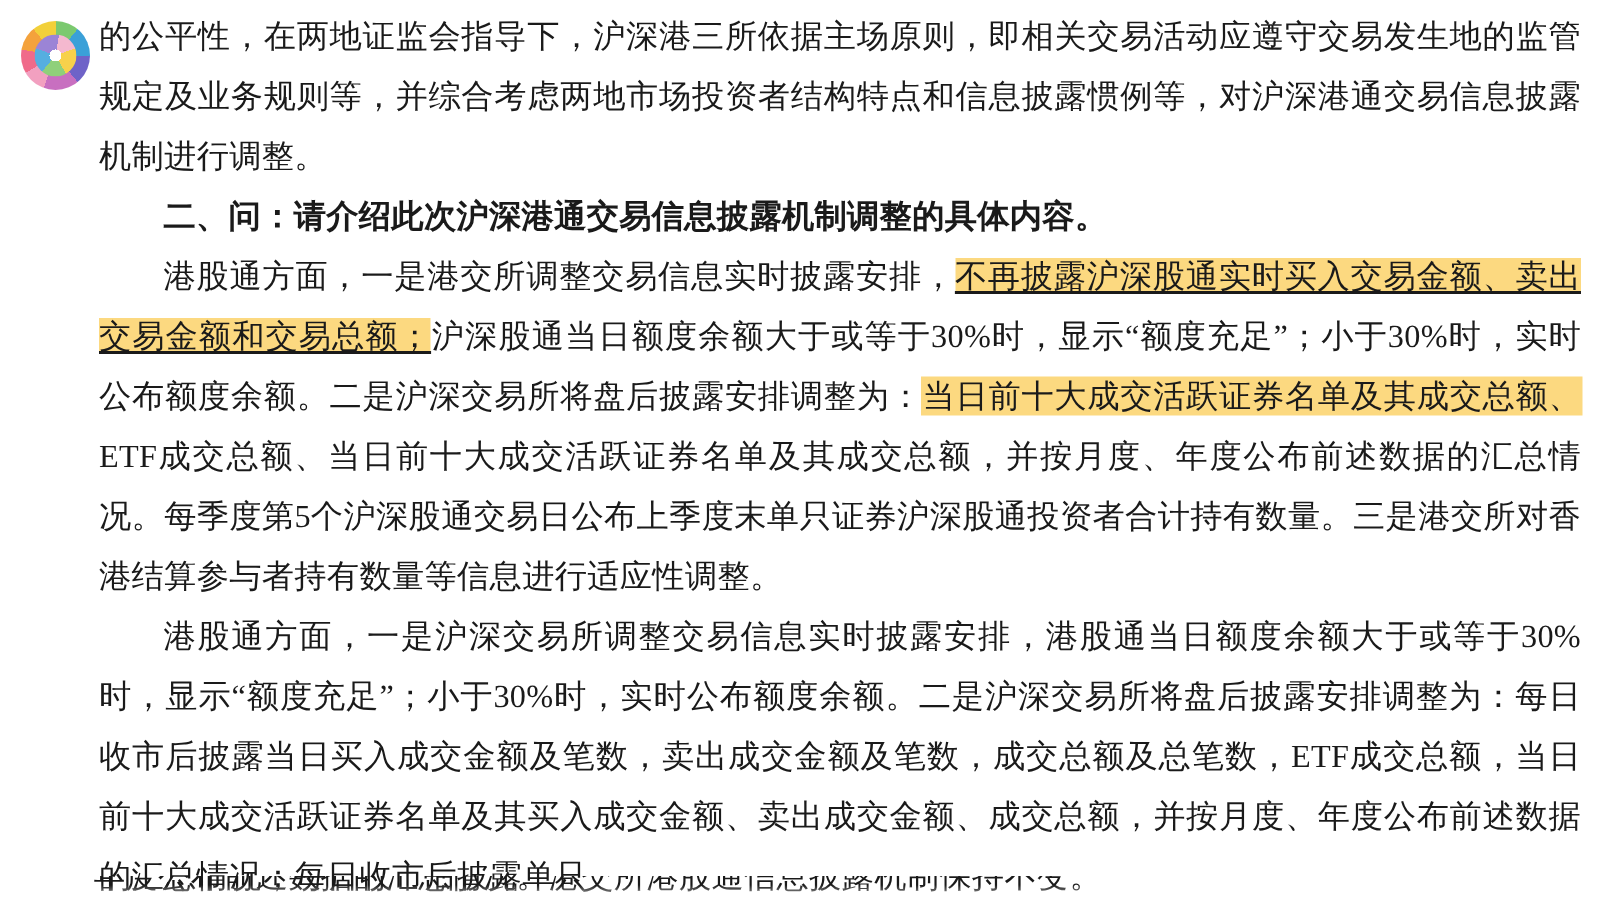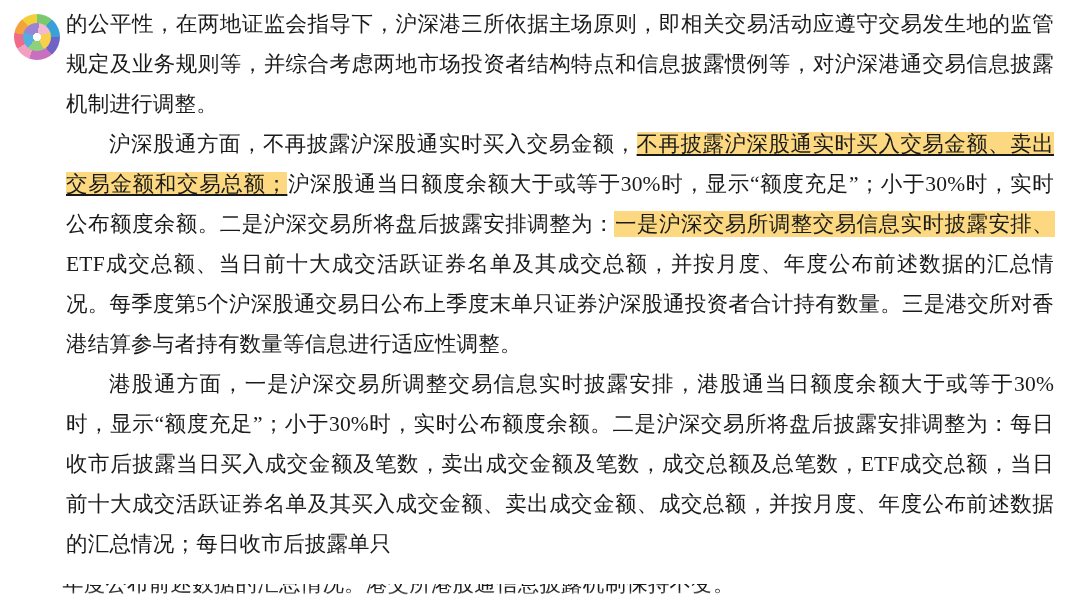--- a/index.html
+++ b/index.html
@@ -101,23 +101,24 @@
 </style>
 </head>
 <body>
 
 <div class="page">
 
   <div class="avatar"></div>
 
   <p class="para first-line-pull"><span>的公平性，在两地证监会指导下，沪深港三所依据主场原则，即相关交易活动应遵守交易发生地的监管规定及业务规则等，并综合考虑两地市场投资者结构特点和信息披露惯例等，对沪深港通交易信息披露机制进行调整。</span></p>
 
+  <p class="para indent"><span class="bold">二、问：</span><span class="bold">请介绍此次沪深港通交易信息披露机制调整的具体内容。</span></p>
 
 
-  <p class="para indent"><span>沪深股通方面，不再披露沪深股通实时买入交易金额，</span><span class="hl-underline">不再披露沪深股通实时买入交易金额、卖出交易金额和交易总额；</span><span>沪深股通当日额度余额大于或等于30%时，显示“额度充足”；小于30%时，实时公布额度余额。二是沪深交易所将盘后披露安排调整为：</span><span class="hl">一是沪深交易所调整交易信息实时披露安排、</span><span>ETF成交总额、当日前十大成交活跃证券名单及其成交总额，并按月度、年度公布前述数据的汇总情况。每季度第5个沪深股通交易日公布上季度末单只证券沪深股通投资者合计持有数量。三是港交所对香港结算参与者持有数量等信息进行适应性调整。</span></p>
+  <p class="para indent"><span>港股通方面，一是港交所调整交易信息实时披露安排，</span><span class="hl-underline">不再披露沪深股通实时买入交易金额、卖出交易金额和交易总额；</span><span>沪深股通当日额度余额大于或等于30%时，显示“额度充足”；小于30%时，实时公布额度余额。二是沪深交易所将盘后披露安排调整为：</span><span class="hl">当日前十大成交活跃证券名单及其成交总额、</span><span>ETF成交总额、当日前十大成交活跃证券名单及其成交总额，并按月度、年度公布前述数据的汇总情况。每季度第5个沪深股通交易日公布上季度末单只证券沪深股通投资者合计持有数量。三是港交所对香港结算参与者持有数量等信息进行适应性调整。</span></p>
 
   <p class="para indent"><span>港股通方面，一是沪深交易所调整交易信息实时披露安排，港股通当日额度余额大于或等于30%时，显示“额度充足”；小于30%时，实时公布额度余额。二是沪深交易所将盘后披露安排调整为：每日收市后披露当日买入成交金额及笔数，卖出成交金额及笔数，成交总额及总笔数，ETF成交总额，当日前十大成交活跃证券名单及其买入成交金额、卖出成交金额、成交总额，并按月度、年度公布前述数据的汇总情况；每日收市后披露单只</span></p>
 
   <div class="clipped">
     <p class="para"><span>年度公布前述数据的汇总情况。港交所港股通信息披露机制保持不变。</span></p>
   </div>
 
   <div class="bottom-fade"></div>
 </div>
 

